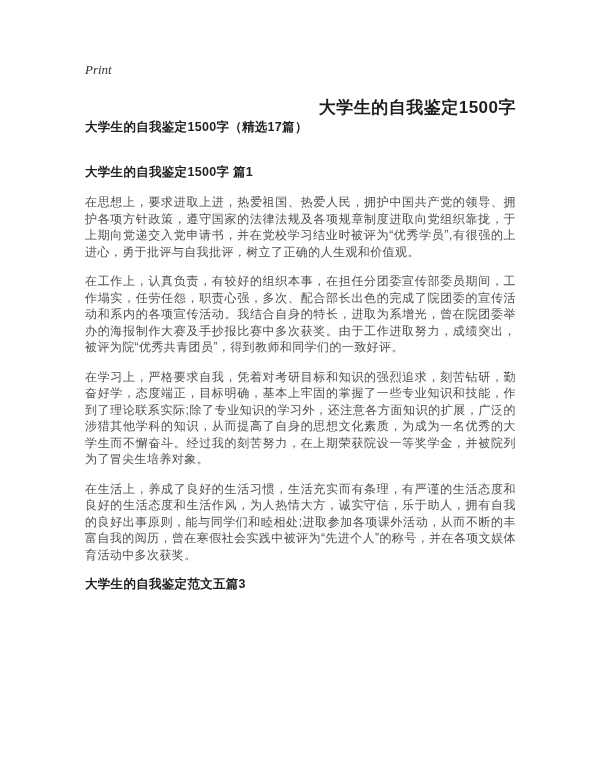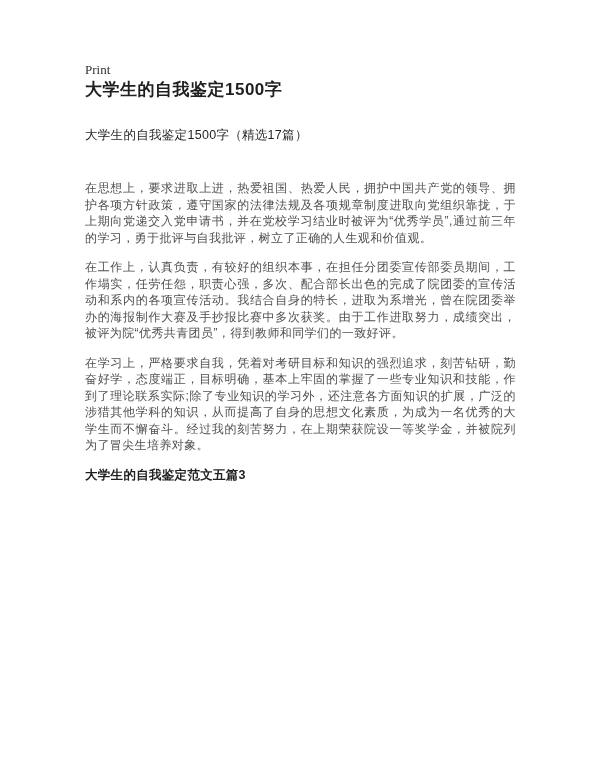--- a/index.html
+++ b/index.html
@@ -15,34 +15,35 @@
   .page {
     padding: 60px 84px 40px 85px;
   }
   .print-link {
     display: inline-block;
     font-family: "Liberation Serif", "DejaVu Serif", serif;
     font-size: 13px;
     color: #333333;
     text-decoration: none;
     cursor: pointer;
+    margin-bottom: 18px;
+    font-style: italic;
   }
   .doc-title {
-    text-align: left;
+    text-align: right;
     font-size: 17px;
     font-weight: bold;
     color: #1f1f1f;
-    margin-bottom: 26px;
     letter-spacing: 0.5px;
   }
   .doc-subtitle {
     font-size: 12.5px;
-    font-weight: normal;
+    font-weight: bold;
     color: #1f1f1f;
-    margin-bottom: 36px;
+    margin-bottom: 28px;
     letter-spacing: 0.3px;
   }
   .section-heading {
     font-size: 12.5px;
     font-weight: bold;
     color: #1f1f1f;
     margin: 0 0 13px 0;
     letter-spacing: 0.3px;
   }
   .section { margin-bottom: 10px; }
@@ -61,22 +62,24 @@
 
 <div class="page">
 
   <a class="print-link">Print</a>
 
   <h1 class="doc-title">大学生的自我鉴定1500字</h1>
 
   <div class="doc-subtitle">大学生的自我鉴定1500字（精选17篇）</div>
 
   <div class="section">
-    <p class="para">在思想上，要求进取上进，热爱祖国、热爱人民，拥护中国共产党的领导、拥护各项方针政策，遵守国家的法律法规及各项规章制度进取向党组织靠拢，于上期向党递交入党申请书，并在党校学习结业时被评为“优秀学员”,通过前三年的学习，勇于批评与自我批评，树立了正确的人生观和价值观。</p>
+    <h2 class="section-heading">大学生的自我鉴定1500字 篇1</h2>
+    <p class="para">在思想上，要求进取上进，热爱祖国、热爱人民，拥护中国共产党的领导、拥护各项方针政策，遵守国家的法律法规及各项规章制度进取向党组织靠拢，于上期向党递交入党申请书，并在党校学习结业时被评为“优秀学员”,有很强的上进心，勇于批评与自我批评，树立了正确的人生观和价值观。</p>
     <p class="para">在工作上，认真负责，有较好的组织本事，在担任分团委宣传部委员期间，工作塌实，任劳任怨，职责心强，多次、配合部长出色的完成了院团委的宣传活动和系内的各项宣传活动。我结合自身的特长，进取为系增光，曾在院团委举办的海报制作大赛及手抄报比赛中多次获奖。由于工作进取努力，成绩突出，被评为院“优秀共青团员”，得到教师和同学们的一致好评。</p>
     <p class="para">在学习上，严格要求自我，凭着对考研目标和知识的强烈追求，刻苦钻研，勤奋好学，态度端正，目标明确，基本上牢固的掌握了一些专业知识和技能，作到了理论联系实际;除了专业知识的学习外，还注意各方面知识的扩展，广泛的涉猎其他学科的知识，从而提高了自身的思想文化素质，为成为一名优秀的大学生而不懈奋斗。经过我的刻苦努力，在上期荣获院设一等奖学金，并被院列为了冒尖生培养对象。</p>
+    <p class="para">在生活上，养成了良好的生活习惯，生活充实而有条理，有严谨的生活态度和良好的生活态度和生活作风，为人热情大方，诚实守信，乐于助人，拥有自我的良好出事原则，能与同学们和睦相处;进取参加各项课外活动，从而不断的丰富自我的阅历，曾在寒假社会实践中被评为“先进个人”的称号，并在各项文娱体育活动中多次获奖。</p>
   </div>
 
   <div class="section">
     <h2 class="section-heading">大学生的自我鉴定范文五篇3</h2>
   </div>
 
 </div>
 
 </body></html>

